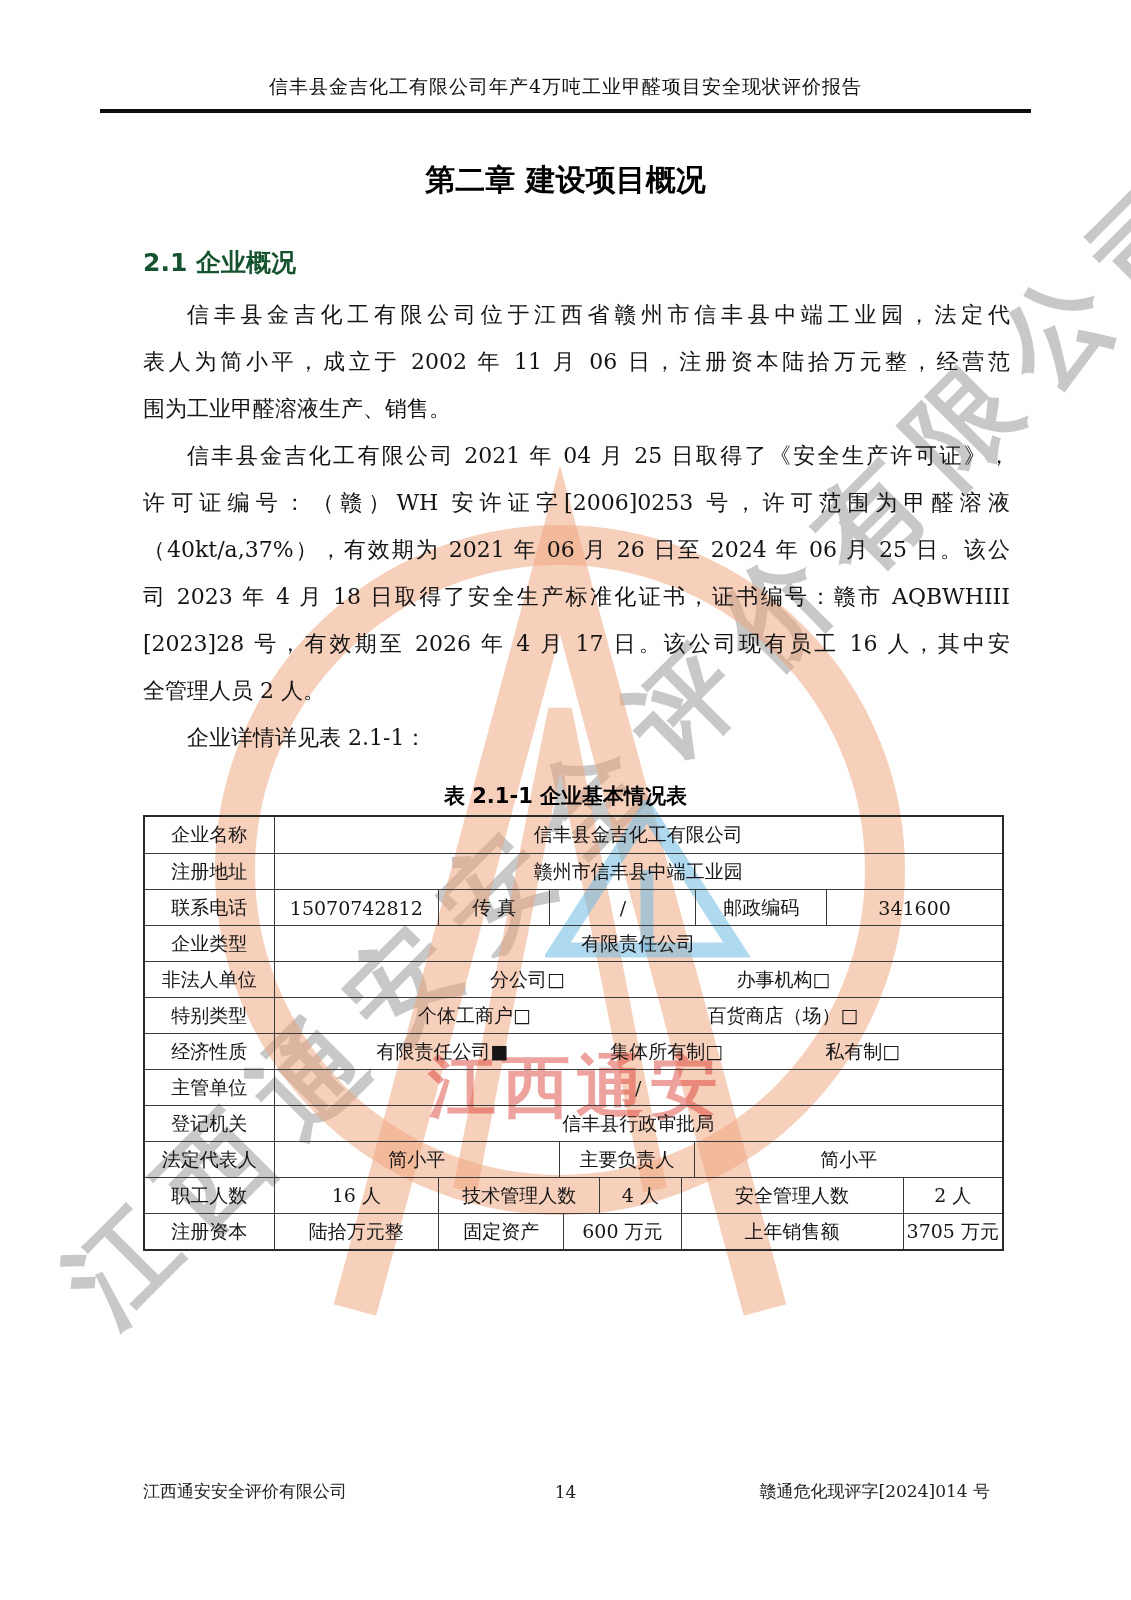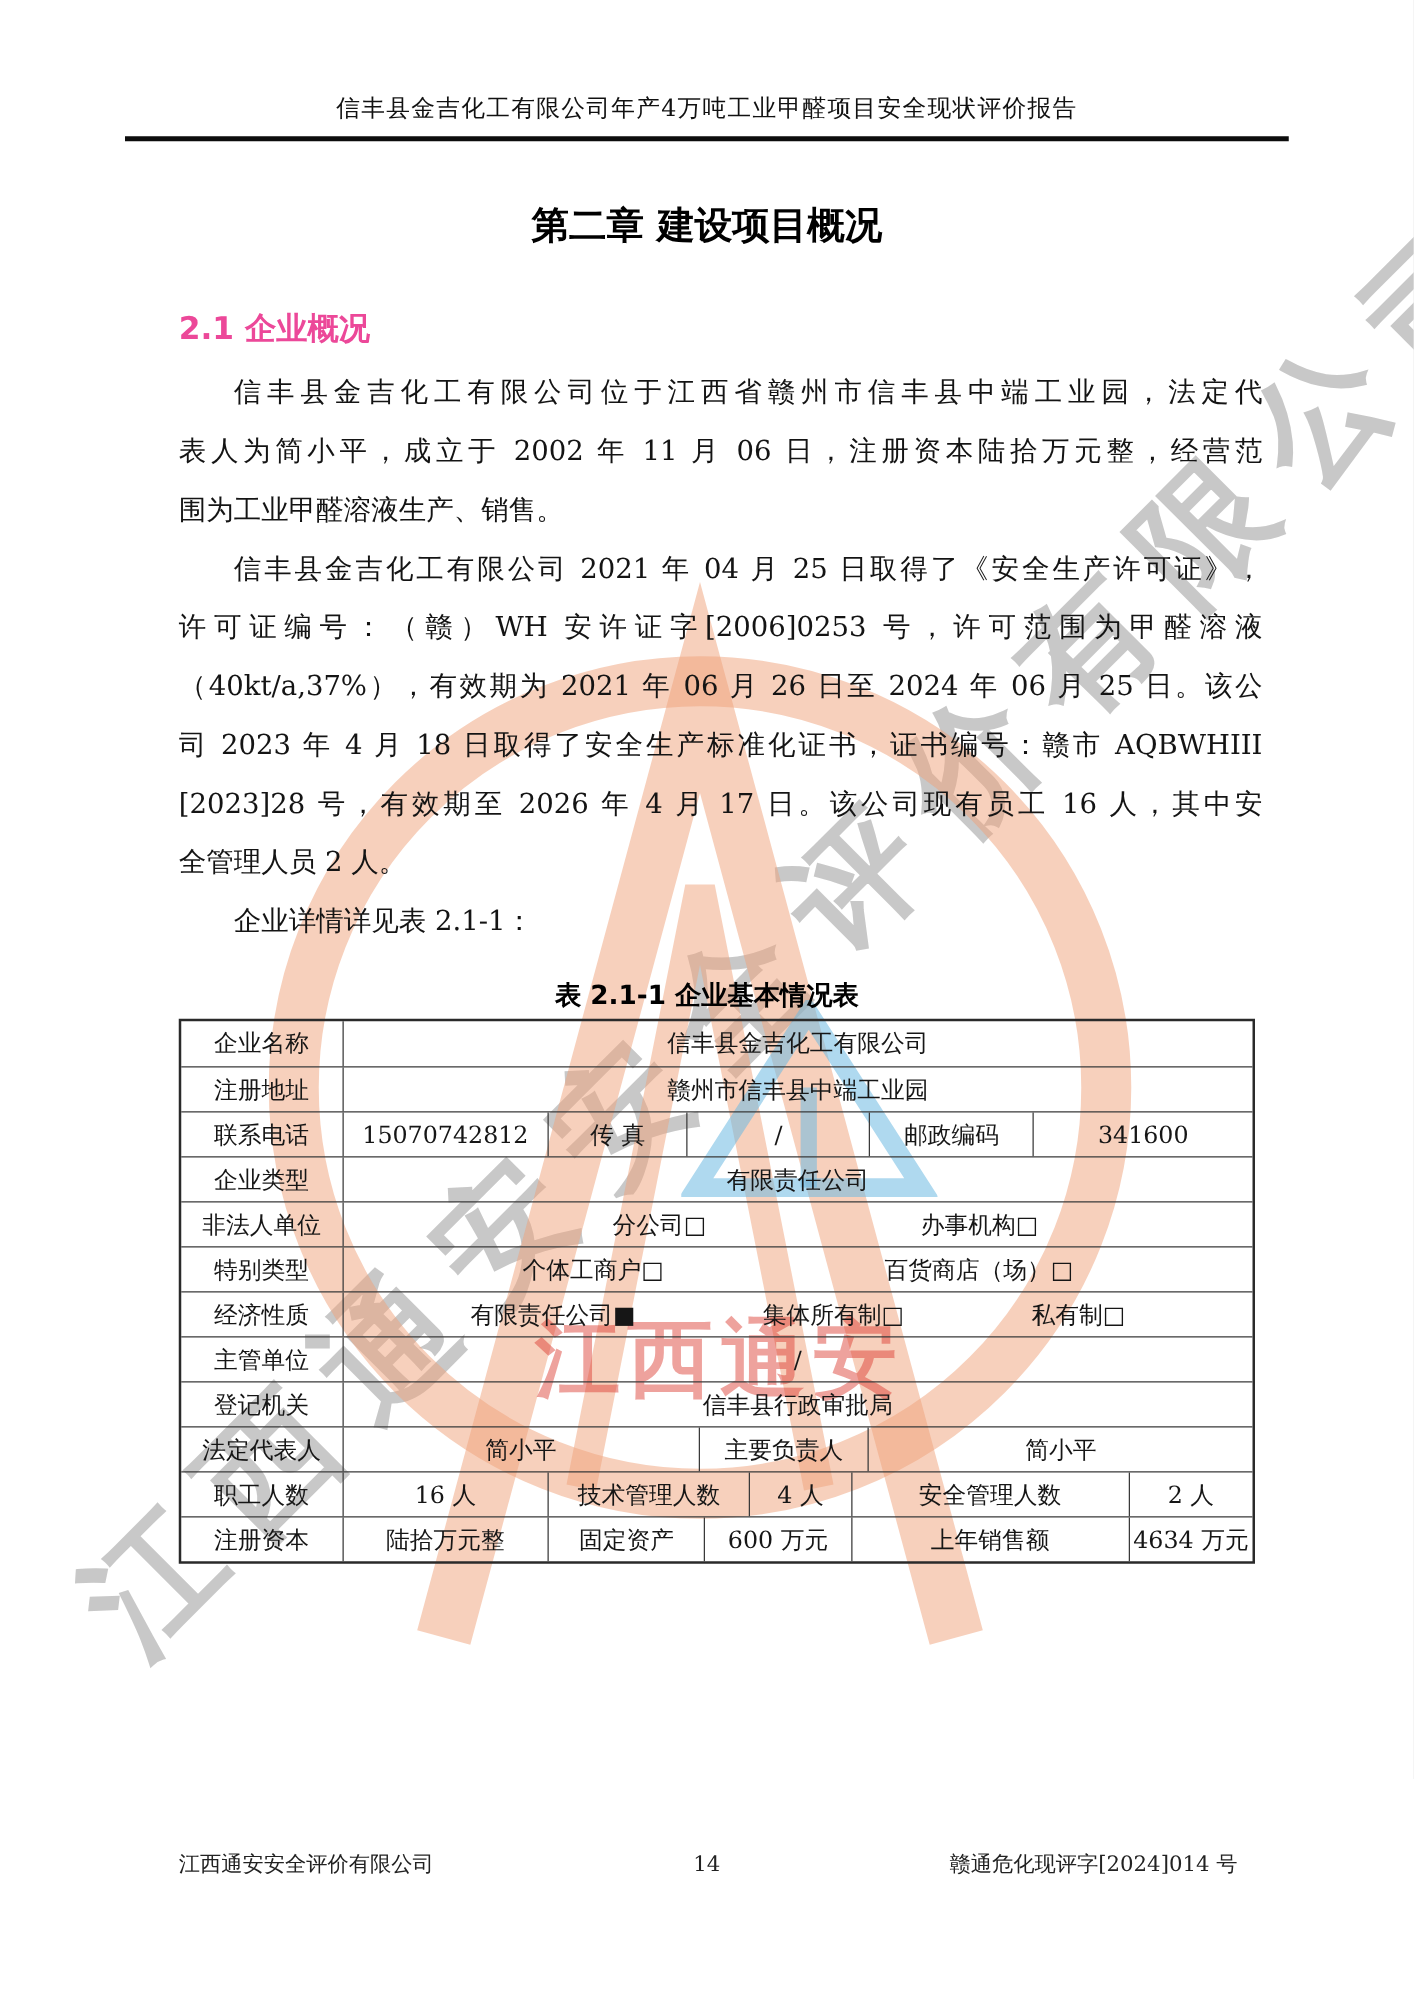--- a/index.html
+++ b/index.html
@@ -33,21 +33,21 @@
   }
   .header-rule { position:absolute; top:109px; left:100px; width:931px; height:4px; background:#0d0d0d; }
   .chapter-title {
     position:absolute; top:160px; left:0; width:100%; text-align:center;
     font-family:"DejaVu Sans","Liberation Sans",sans-serif; font-weight:700;
     font-size:30px; color:#000;
   }
   .section-heading {
     position:absolute; top:246px; left:143px;
     font-family:"DejaVu Sans","Liberation Sans",sans-serif; font-weight:700;
-    font-size:25px; color:#ec4899;
+    font-size:25px; color:#14532d;
   }
   .paragraphs { position:absolute; top:291px; left:143px; width:867px; }
   .bline { height:47px; line-height:47px; font-size:22px; white-space:nowrap; color:#141414; }
   .bline.fill { white-space:normal; text-align:justify; text-align-last:justify; }
   .bline.indent { padding-left:44px; }
   .table-caption {
     position:absolute; top:782px; left:0; width:100%; text-align:center;
     font-family:"DejaVu Sans","Liberation Sans",sans-serif; font-weight:700;
     font-size:21px; color:#000;
   }
@@ -178,21 +178,21 @@
           <div class="tcell" style="width: 9.5%;">4 人</div>
           <div class="tcell" style="width: 25.9%;">安全管理人数</div>
           <div class="tcell" style="width: 11.6%;">2 人</div>
         </div>
         <div class="trow">
           <div class="tcell" style="width: 15%;">注册资本</div>
           <div class="tcell" style="width: 19.2%;">陆拾万元整</div>
           <div class="tcell" style="width: 14.6%;">固定资产</div>
           <div class="tcell" style="width: 13.7%;">600 万元</div>
           <div class="tcell" style="width: 25.9%;">上年销售额</div>
-          <div class="tcell" style="width: 11.6%;">4634 万元</div>
+          <div class="tcell" style="width: 11.6%;">3705 万元</div>
         </div>
       </div>
 
     <div class="footer">
       <span class="footer-left">江西通安安全评价有限公司</span>
       <span class="footer-page">14</span>
       <span class="footer-right">赣通危化现评字[2024]014 号</span>
     </div>
 
   </div>

